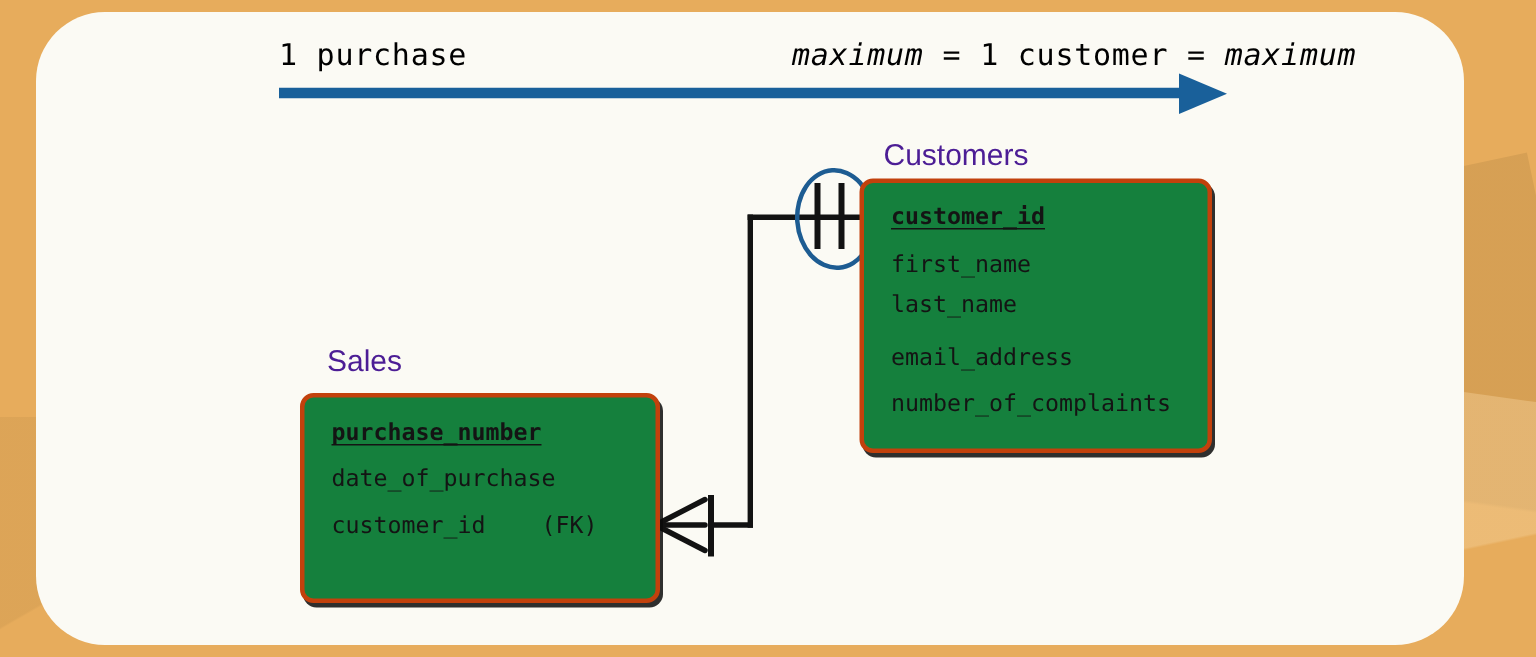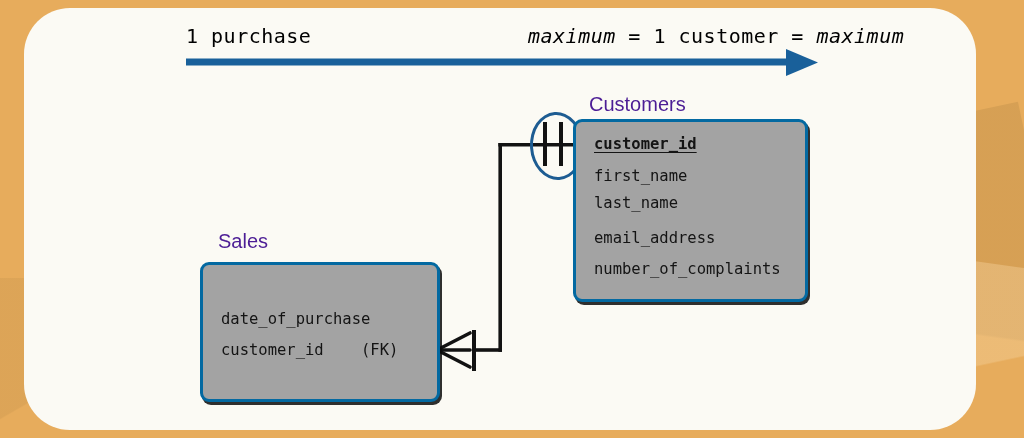--- a/index.html
+++ b/index.html
@@ -39,22 +39,22 @@
   }
   #hdr-left{left:186px;top:24px;}
   #hdr-right{left:528px;top:24px;}
   #hdr-right .ital{font-style:italic;}
   
   .entity-title{
     position:absolute;color:#4c1d95;font-size:20px;
     font-family:"Liberation Sans",sans-serif;white-space:nowrap;
   }
   .entity-box{
-    position:absolute;background:#a3a3a3;
-    border:3px solid #0369a1;border-radius:9px;
+    position:absolute;background:#15803d;
+    border:3px solid #c2410c;border-radius:9px;
     box-shadow:2px 3px 0 rgba(10,10,10,.85);
   }
   .field{
     position:absolute;left:18px;color:#141414;
     font-family:"DejaVu Sans Mono","Liberation Mono",monospace;
     font-size:15.5px;white-space:pre;
   }
   .field.pk{font-weight:bold;text-decoration:underline;text-underline-offset:3px;}
   
   #ink-ellipse{
@@ -102,20 +102,21 @@
   <g stroke="#121212" stroke-width="4">
     <line x1="545" y1="122" x2="545" y2="166"></line>
     <line x1="561" y1="122" x2="561" y2="166"></line>
   </g>
 </svg>
 
 <div id="ink-ellipse"></div>
 
 <div class="entity-title" style="left:218px;top:230px;">Sales</div>
 <div class="entity-box" id="sales-box" style="left:200px;top:262px;width:234px;height:134px;">
+  <div class="field pk" style="top:14px;">purchase_number</div>
   <div class="field" style="top:45px;">date_of_purchase</div>
   <div class="field" style="top:76px;">customer_id    (FK)</div>
 </div>
 
 <div class="entity-title" style="left:589px;top:93px;">Customers</div>
 <div class="entity-box" id="customers-box" style="left:573px;top:119px;width:229px;height:177px;">
   <div class="field pk" style="top:13px;">customer_id</div>
   <div class="field" style="top:45px;">first_name</div>
   <div class="field" style="top:72px;">last_name</div>
   <div class="field" style="top:107px;">email_address</div>

